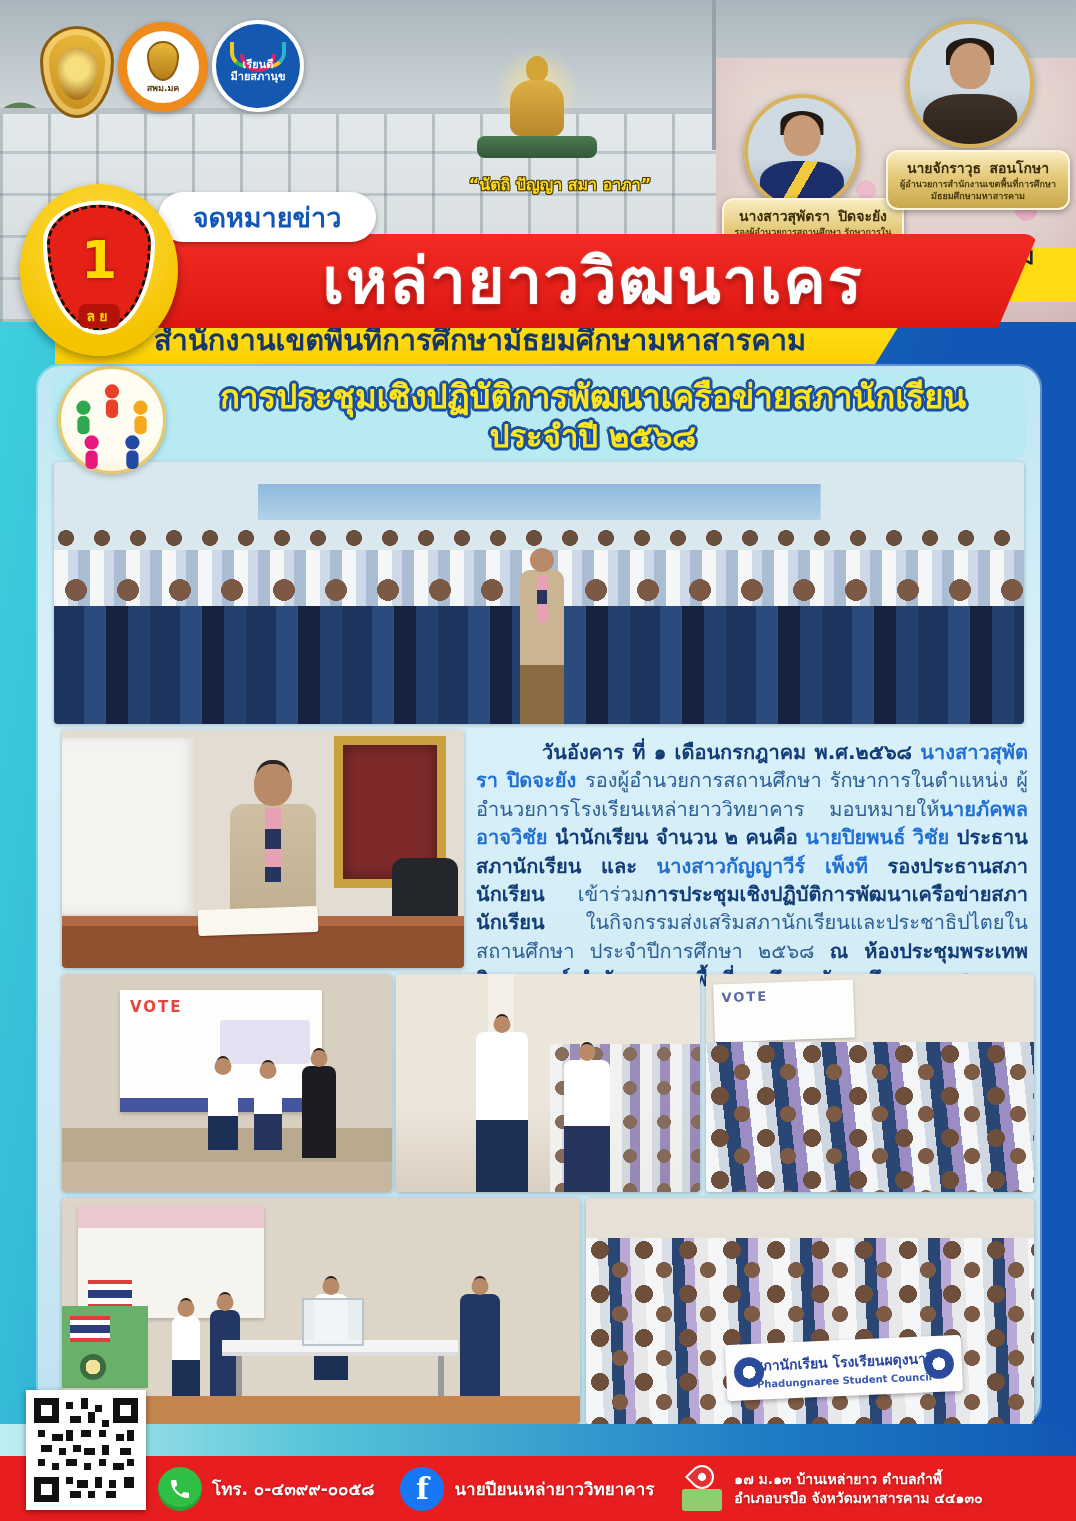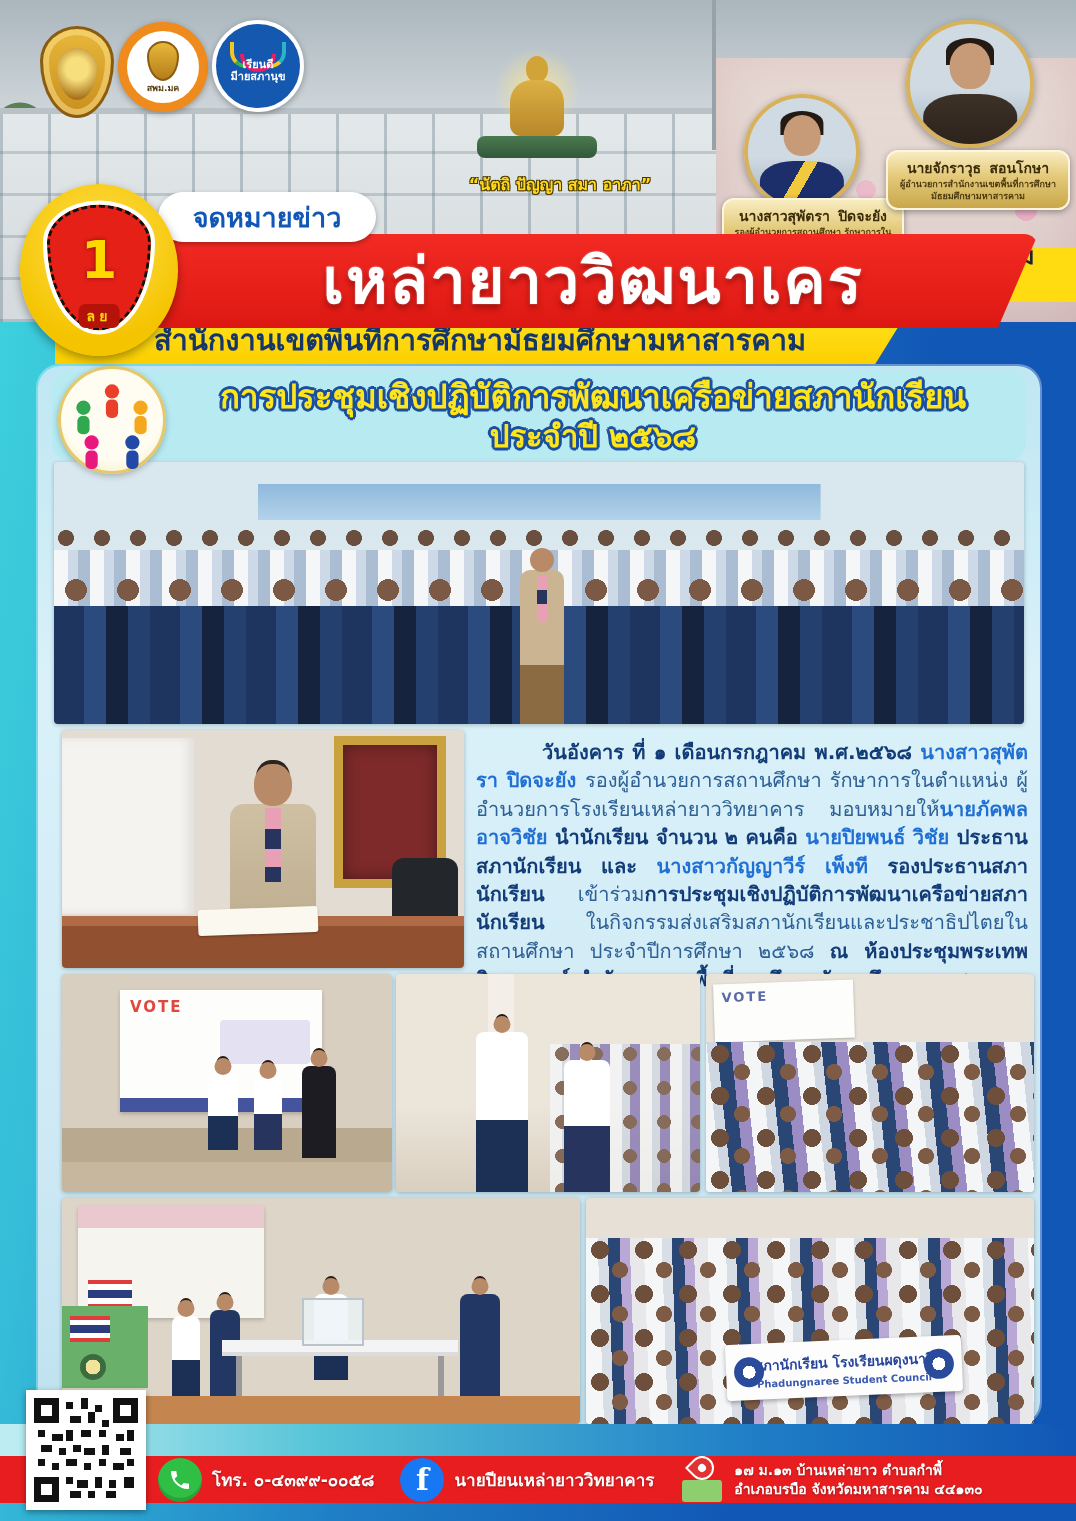--- a/index.html
+++ b/index.html
@@ -256,21 +256,21 @@
       display:flex; flex-direction:column; align-items:center; justify-content:center; gap:2px; }
   .pc-banner .l1 { font-size:14px; font-weight:800; color:#27459c; }
   .pc-banner .l2 { font-size:10px; font-weight:700; color:#3a5ab0; }
   .pc-banner .seal { position:absolute; top:50%; transform:translateY(-50%); width:30px; height:30px;
       border-radius:50%; background:radial-gradient(#fff 0 30%, #2a4a9c 31%); }
   .pc-banner .seal.left { left:8px; } .pc-banner .seal.right { right:8px; }
 
   
   .divider { position:absolute; left:0; top:1424px; width:1076px; height:34px;
       background:linear-gradient(90deg,#bfeef2,#55c4d8 30%,#1f7ec6 70%,#1157b5); border-radius:0 40px 0 0; }
-  .footer { position:absolute; left:0; top:1456px; width:1076px; height:47px; background:#e81d1f;
+  .footer { position:absolute; left:0; top:1456px; width:1076px; height:65px; background:#e81d1f;
       display:flex; align-items:center; gap:26px; padding-left:158px; color:#fff; }
   .f-item { display:flex; align-items:center; gap:10px; }
   .f-text { font-size:17px; font-weight:800; text-shadow:0 1px 2px rgba(0,0,0,.35); }
   .f-text.small { font-size:14px; line-height:1.35; font-weight:700; }
   .icon-circle { width:44px; height:44px; border-radius:50%; display:flex; align-items:center; justify-content:center; flex:0 0 auto; }
   .icon-phone { background:#2fbf44; box-shadow:inset 0 -4px 0 rgba(0,0,0,.15); }
   .icon-phone svg { width:24px; height:24px; }
   .icon-globe { background:#1157b5; border:3px solid #e8eef8; }
   .icon-globe svg { width:30px; height:30px; }
   .icon-fb { background:#1877f2; font-size:30px; font-weight:800; color:#fff; font-family:"DejaVu Serif", serif; }

